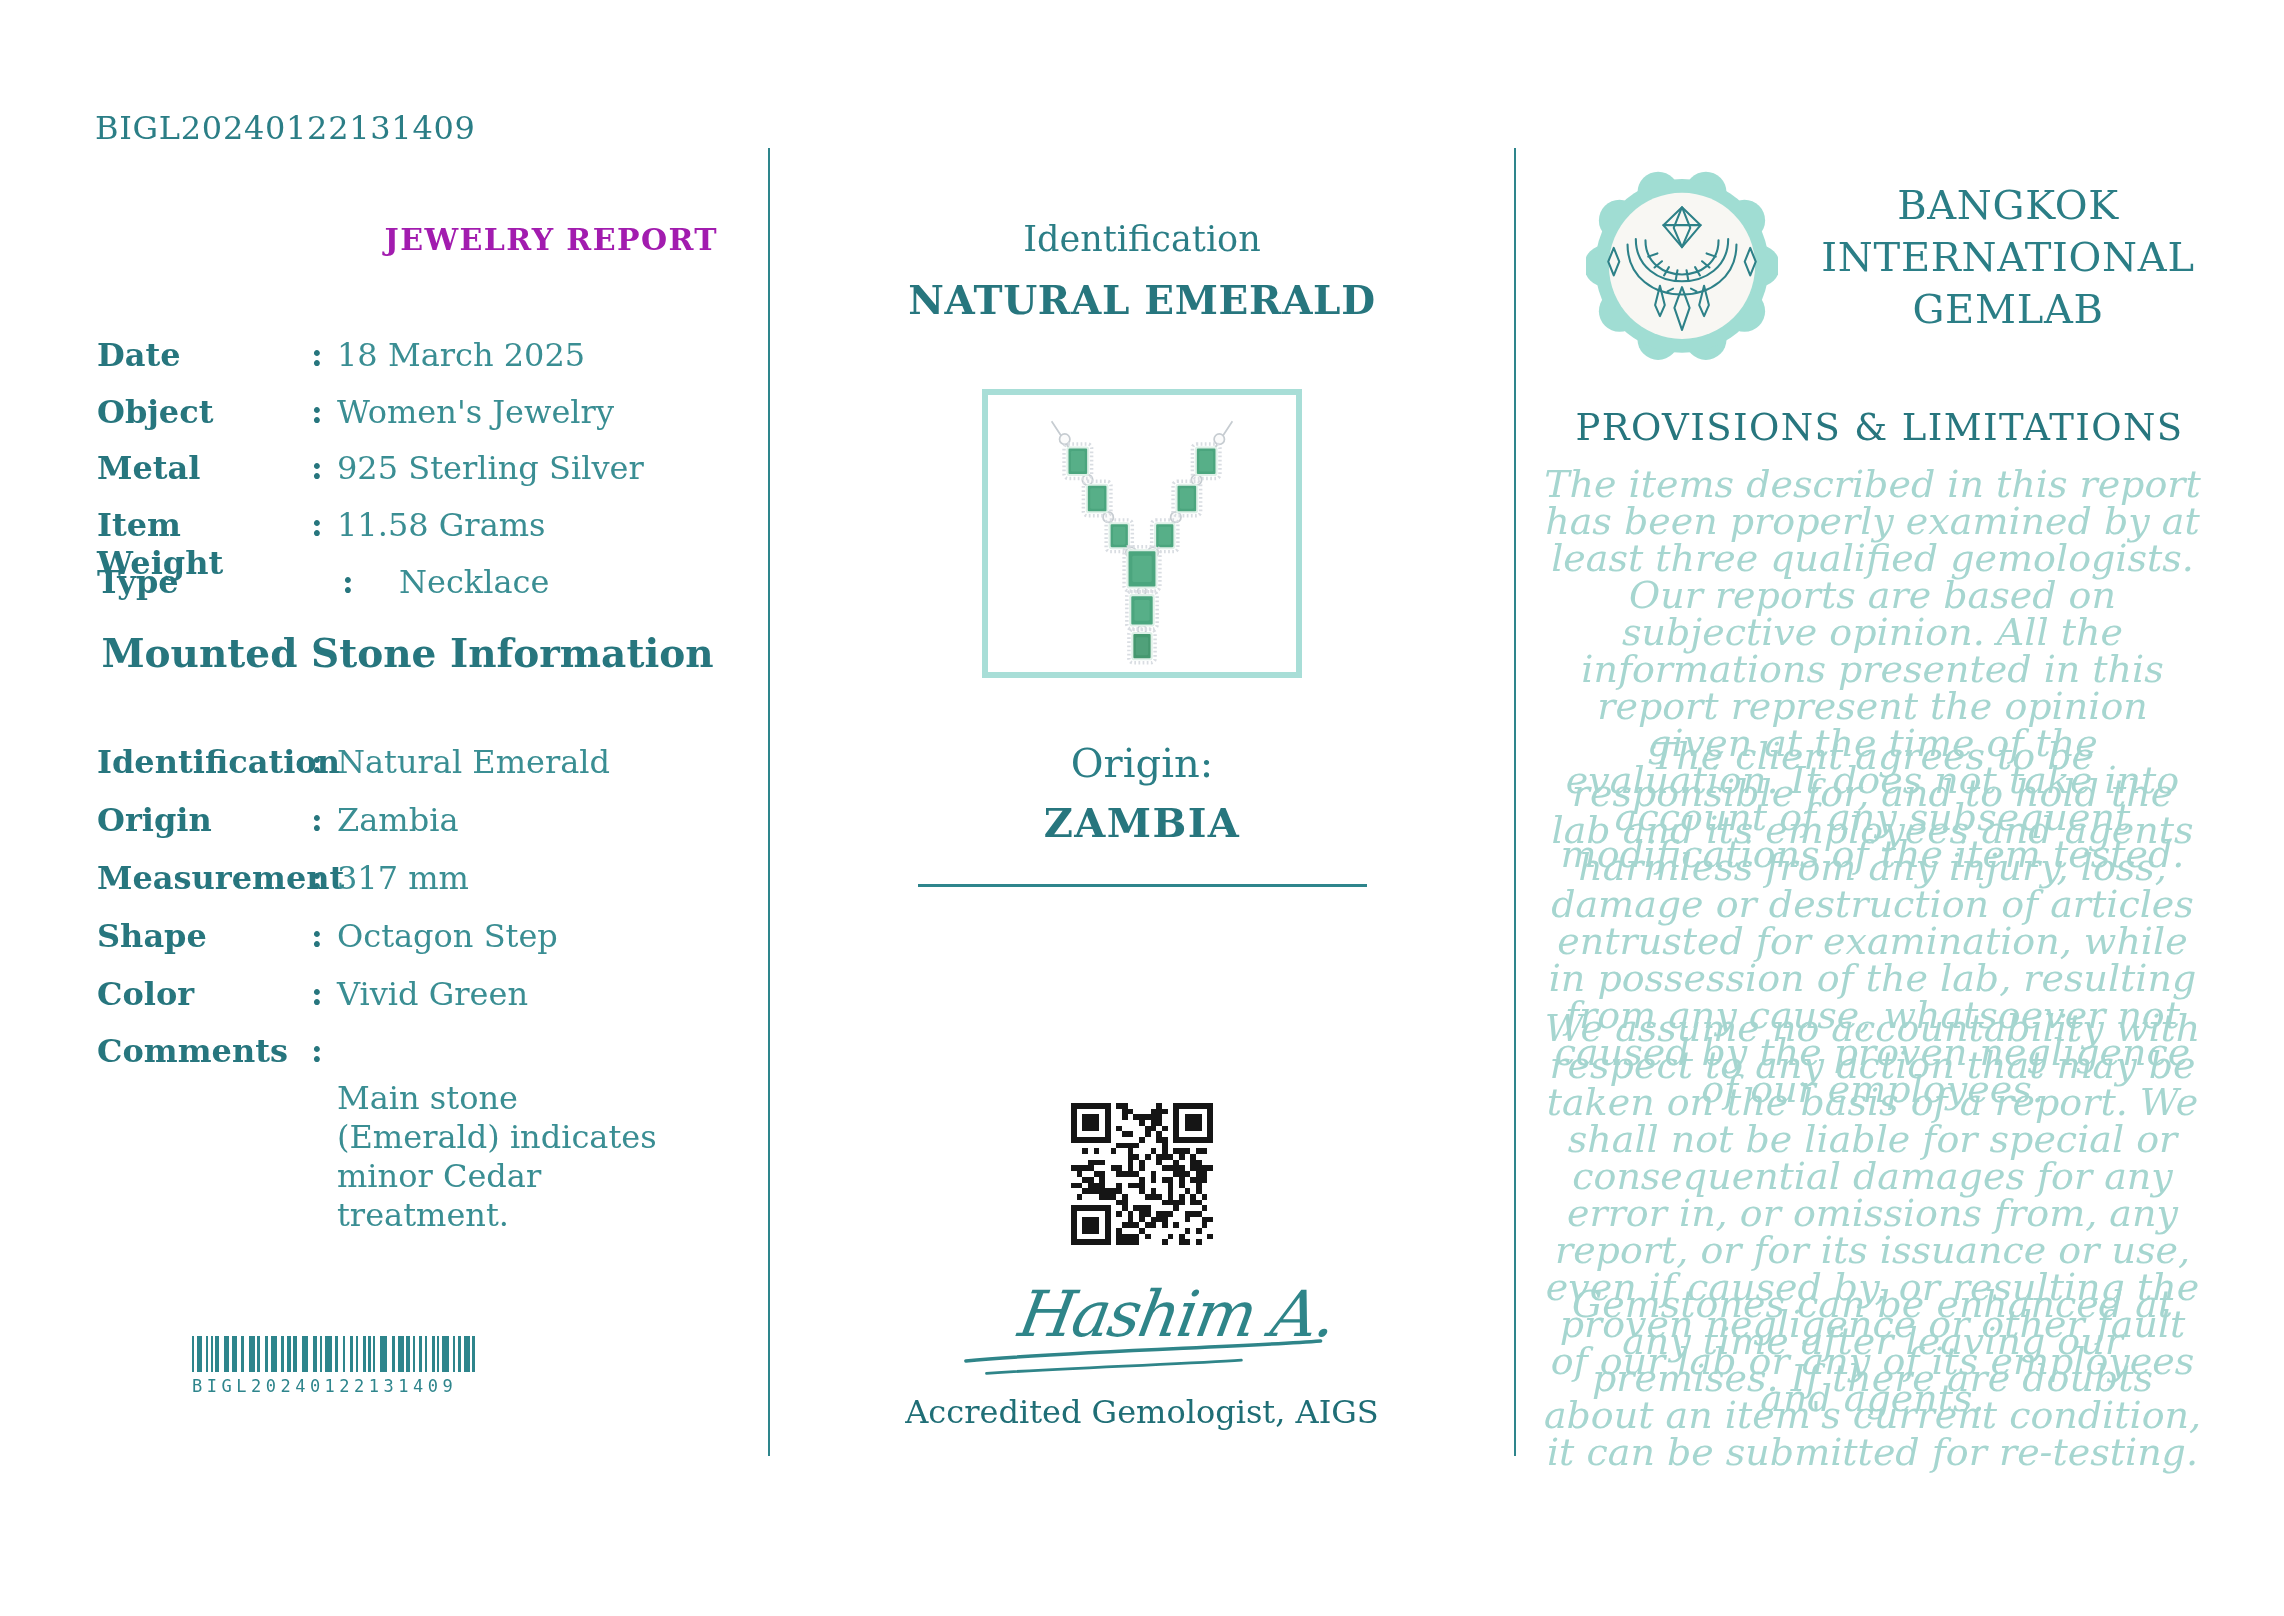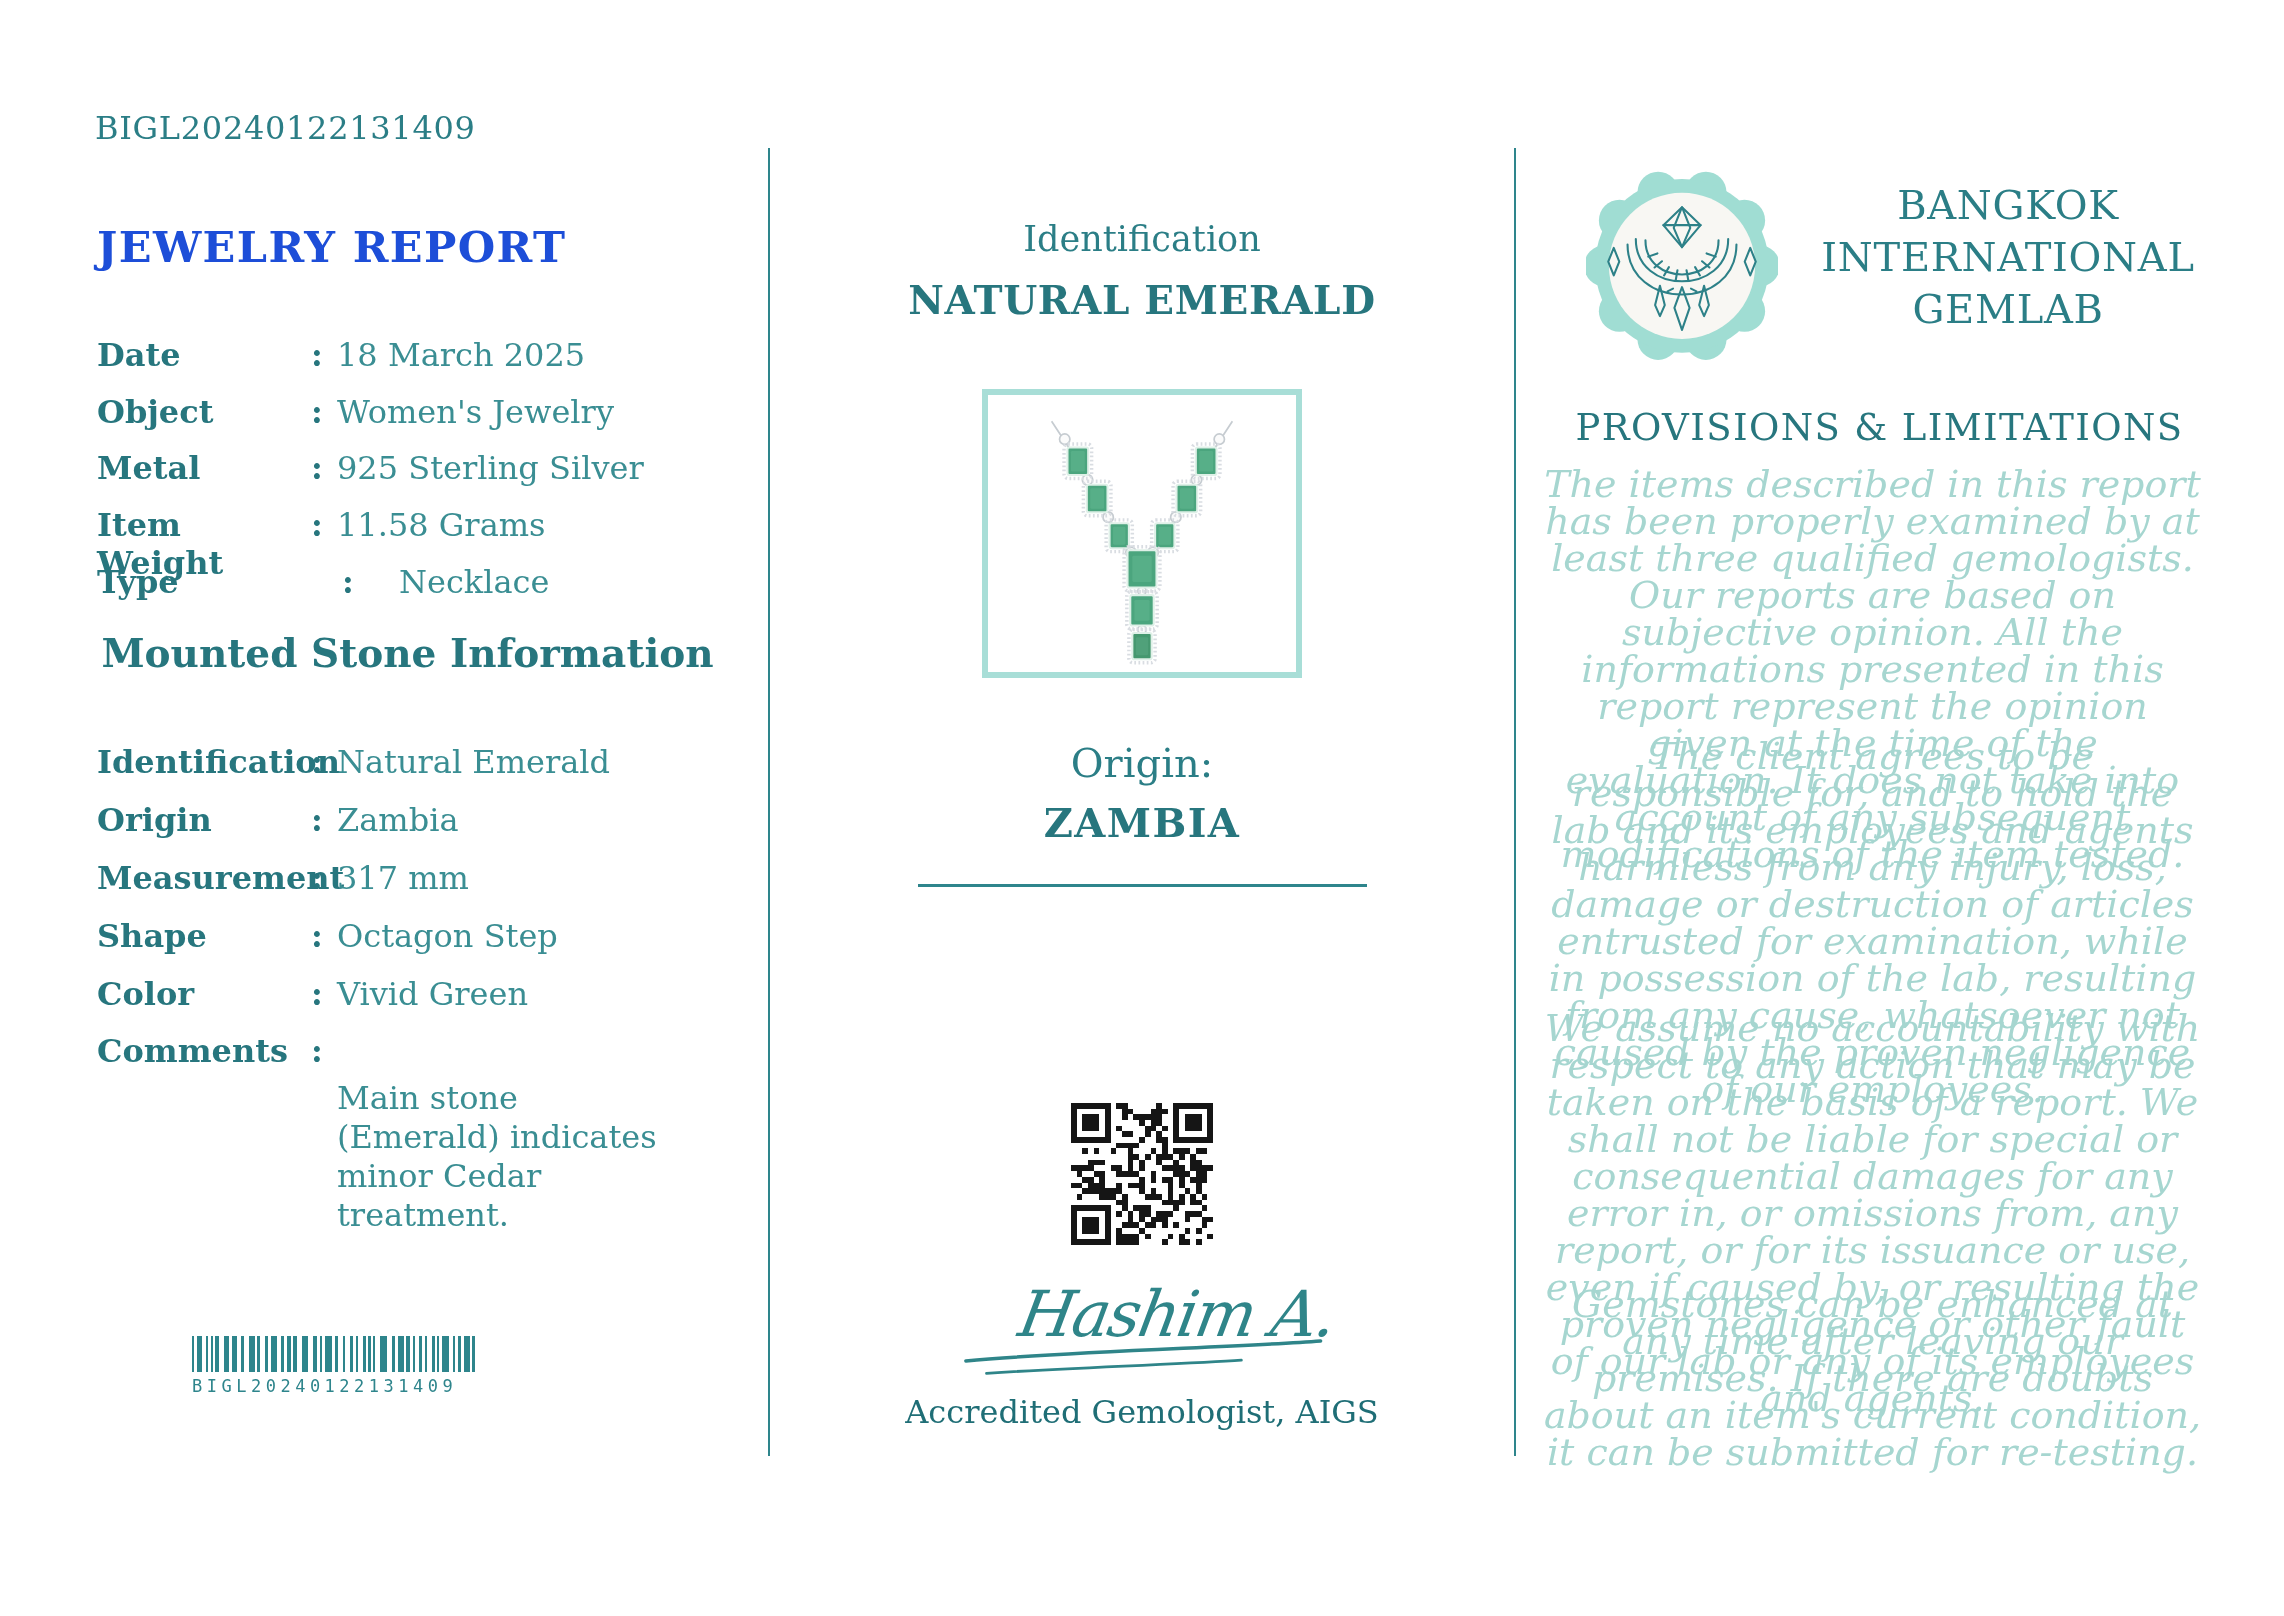--- a/index.html
+++ b/index.html
@@ -3,22 +3,22 @@
 <meta charset="utf-8">
 <style>
   html,body{margin:0;padding:0;background:#ffffff;}
   .page{position:relative;width:2284px;height:1617px;background:#ffffff;overflow:hidden;
         font-family:"DejaVu Serif","Liberation Serif",serif;color:#2b7e86;}
   .vdiv{position:absolute;top:148px;height:1308px;width:2.1px;background:#2e858c;}
   #report-number{position:absolute;left:95px;top:109px;font-size:32px;letter-spacing:0.7px;color:#2b7e86;}
 
   
   .left-col{position:absolute;left:97px;top:0;width:621px;height:1617px;}
-  .jr-title{position:absolute;left:0;top:222px;width:621px;text-align:left;
-            font-size:43px;font-weight:bold;letter-spacing:1.4px;color:#1d4ed8;}
+  .jr-title{position:absolute;left:0;top:222px;width:621px;text-align:right;
+            font-size:30px;font-weight:bold;letter-spacing:1.4px;color:#a21caf;}
   .stone-title{position:absolute;left:0;top:630px;width:621px;text-align:center;
             font-size:39px;font-weight:bold;color:#27767e;}
   .row{position:absolute;left:0;width:621px;font-size:32px;display:flex;align-items:flex-start;}
   .row .lbl{display:inline-block;width:214px;font-weight:bold;color:#27767e;flex:0 0 214px;}
   .row .col{display:inline-block;width:26px;font-weight:bold;color:#27767e;flex:0 0 26px;}
   .row .val{display:inline-block;color:#3a8e93;max-width:345px;line-height:1.22;}
   .barcode-wrap{position:absolute;left:192px;top:1336px;width:284px;}
   .barcode-text{margin-top:1.4px;font-family:"DejaVu Sans Mono","Liberation Mono",monospace;
             font-size:17px;letter-spacing:4.5px;color:#2e858c;white-space:nowrap;}
 

